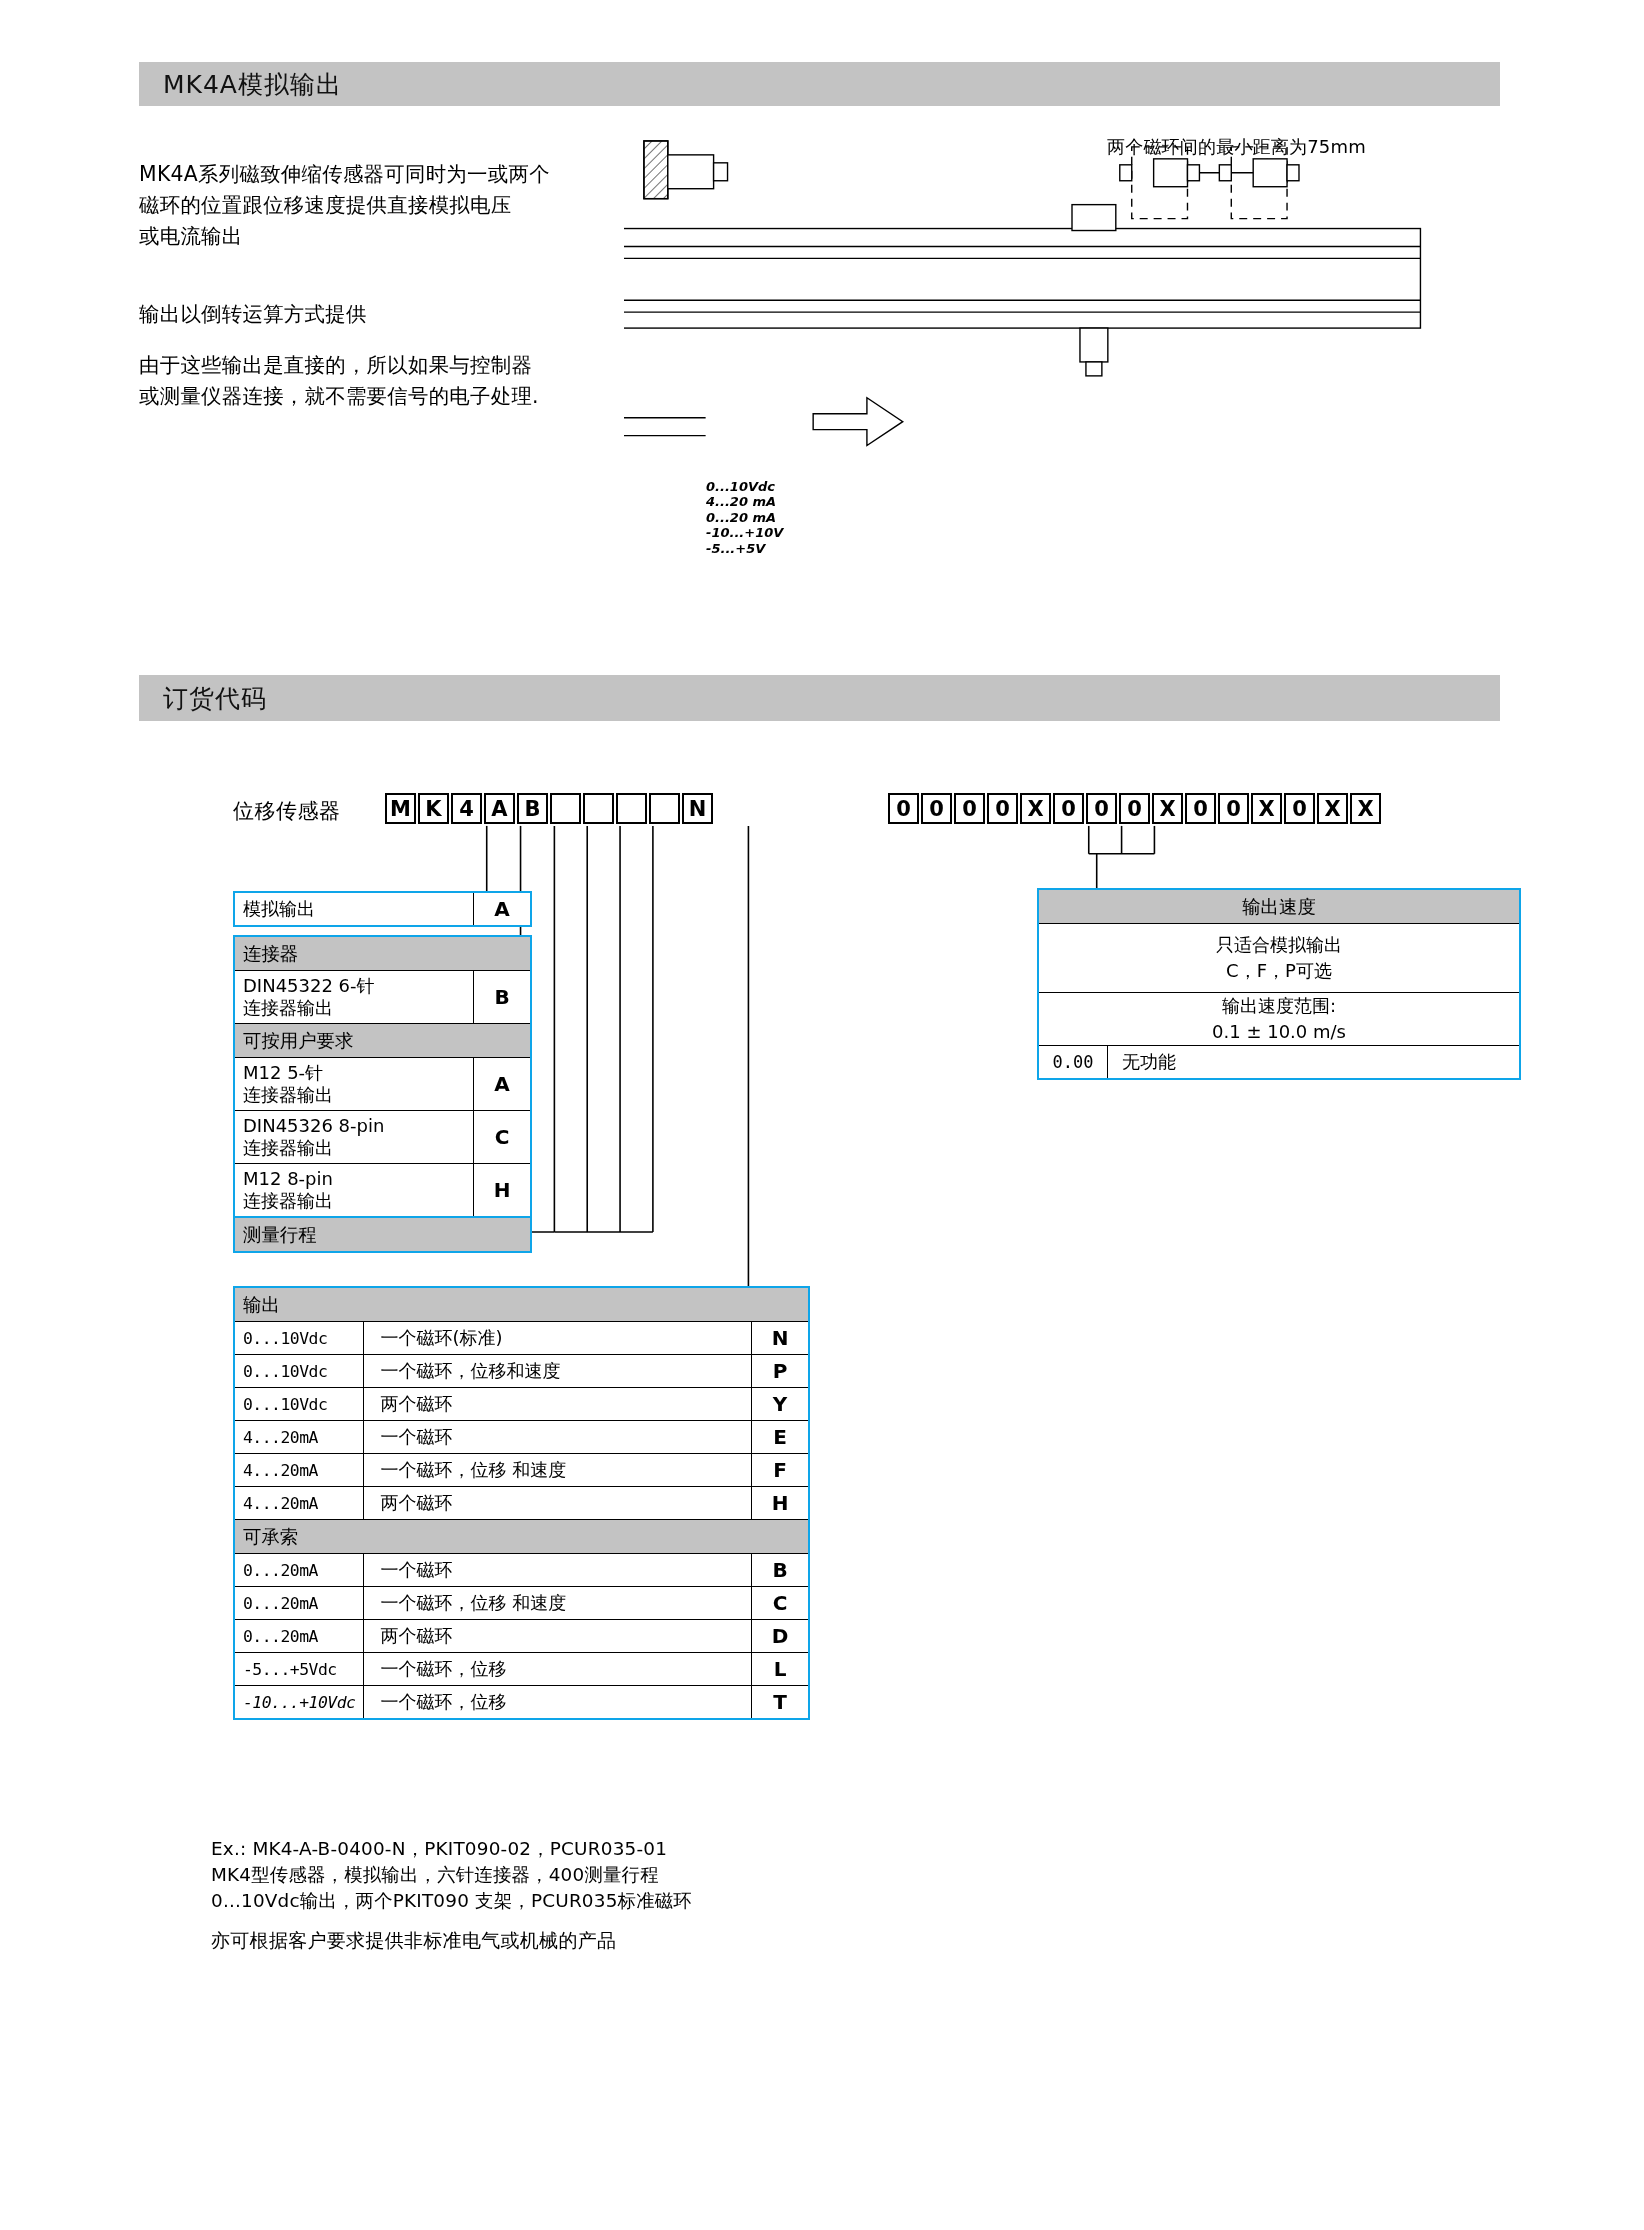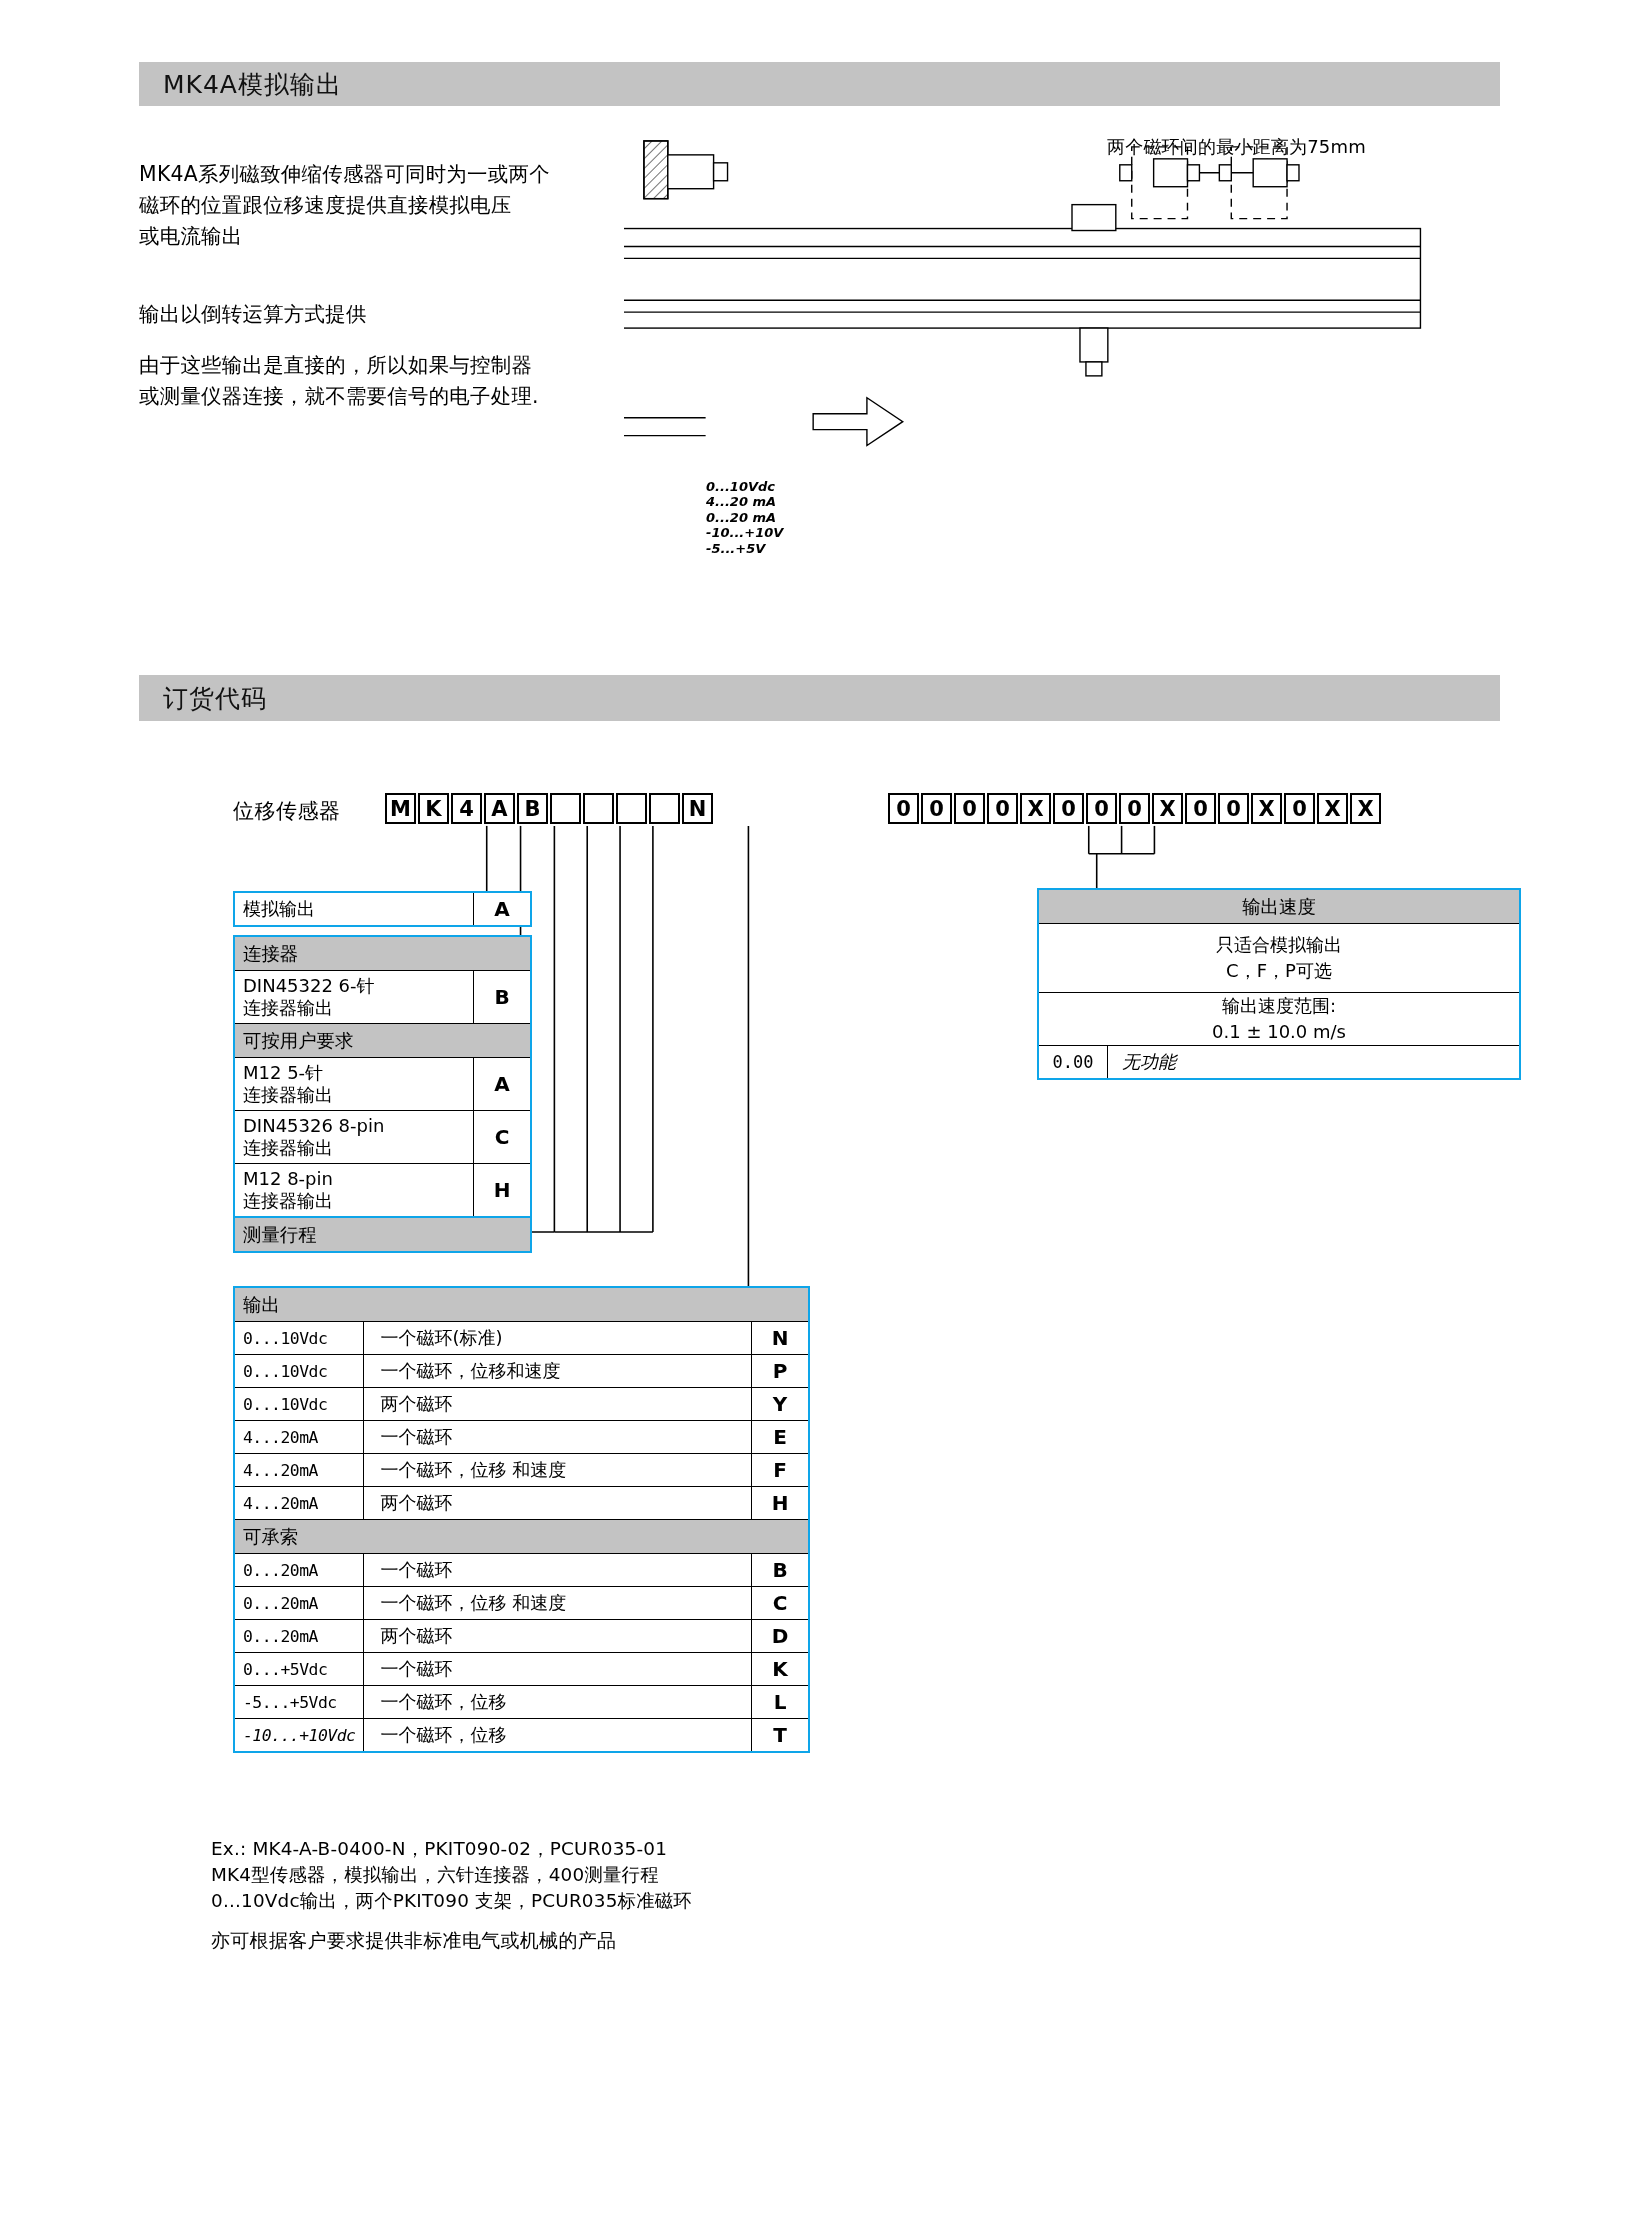--- a/index.html
+++ b/index.html
@@ -78,21 +78,21 @@
 
   
   #tbl-analog{left:221px;top:891px;width:299px;}
   #tbl-conn  {left:221px;top:935px;width:299px;}
   #tbl-stroke{left:221px;top:1216px;width:299px;}
   #tbl-output{left:221px;top:1286px;width:577px;}
   #tbl-speed {left:1025px;top:888px;width:484px;}
 
   #tbl-speed td{text-align:center;}
   #tbl-speed td.hdr{font-weight:normal;}
-  #tbl-speed td.left{text-align:left;font-style:italic;}
+  #tbl-speed td.left{text-align:left;}
   #tbl-speed .nofunc-code{
     font-family:"DejaVu Sans Mono","Liberation Mono",monospace;
     font-size:17px;width:52px;text-align:center;
   }
 
   
   #leaders{position:absolute;left:0;top:0;width:1645px;height:2231px;pointer-events:none;}
 
   
   .ex-block{
@@ -342,25 +342,20 @@
           <td class="mono" style="width: 109px;">0...20mA</td>
           <td style="padding-left: 16px;">一个磁环，位移 和速度</td>
           <td class="code">C</td>
         </tr>
         <tr>
           <td class="mono" style="width: 109px;">0...20mA</td>
           <td style="padding-left: 16px;">两个磁环</td>
           <td class="code">D</td>
         </tr>
         <tr>
-          <td class="mono" style="width: 109px;">0...+5Vdc</td>
-          <td style="padding-left: 16px;">一个磁环</td>
-          <td class="code">K</td>
-        </tr>
-        <tr>
           <td class="mono" style="width: 109px;">-5...+5Vdc</td>
           <td style="padding-left: 16px;">一个磁环，位移</td>
           <td class="code">L</td>
         </tr>
         <tr>
           <td class="mono" style="width: 109px; font-style: italic;">-10...+10Vdc</td>
           <td style="padding-left: 16px;">一个磁环，位移</td>
           <td class="code">T</td>
         </tr>
       </tbody>

